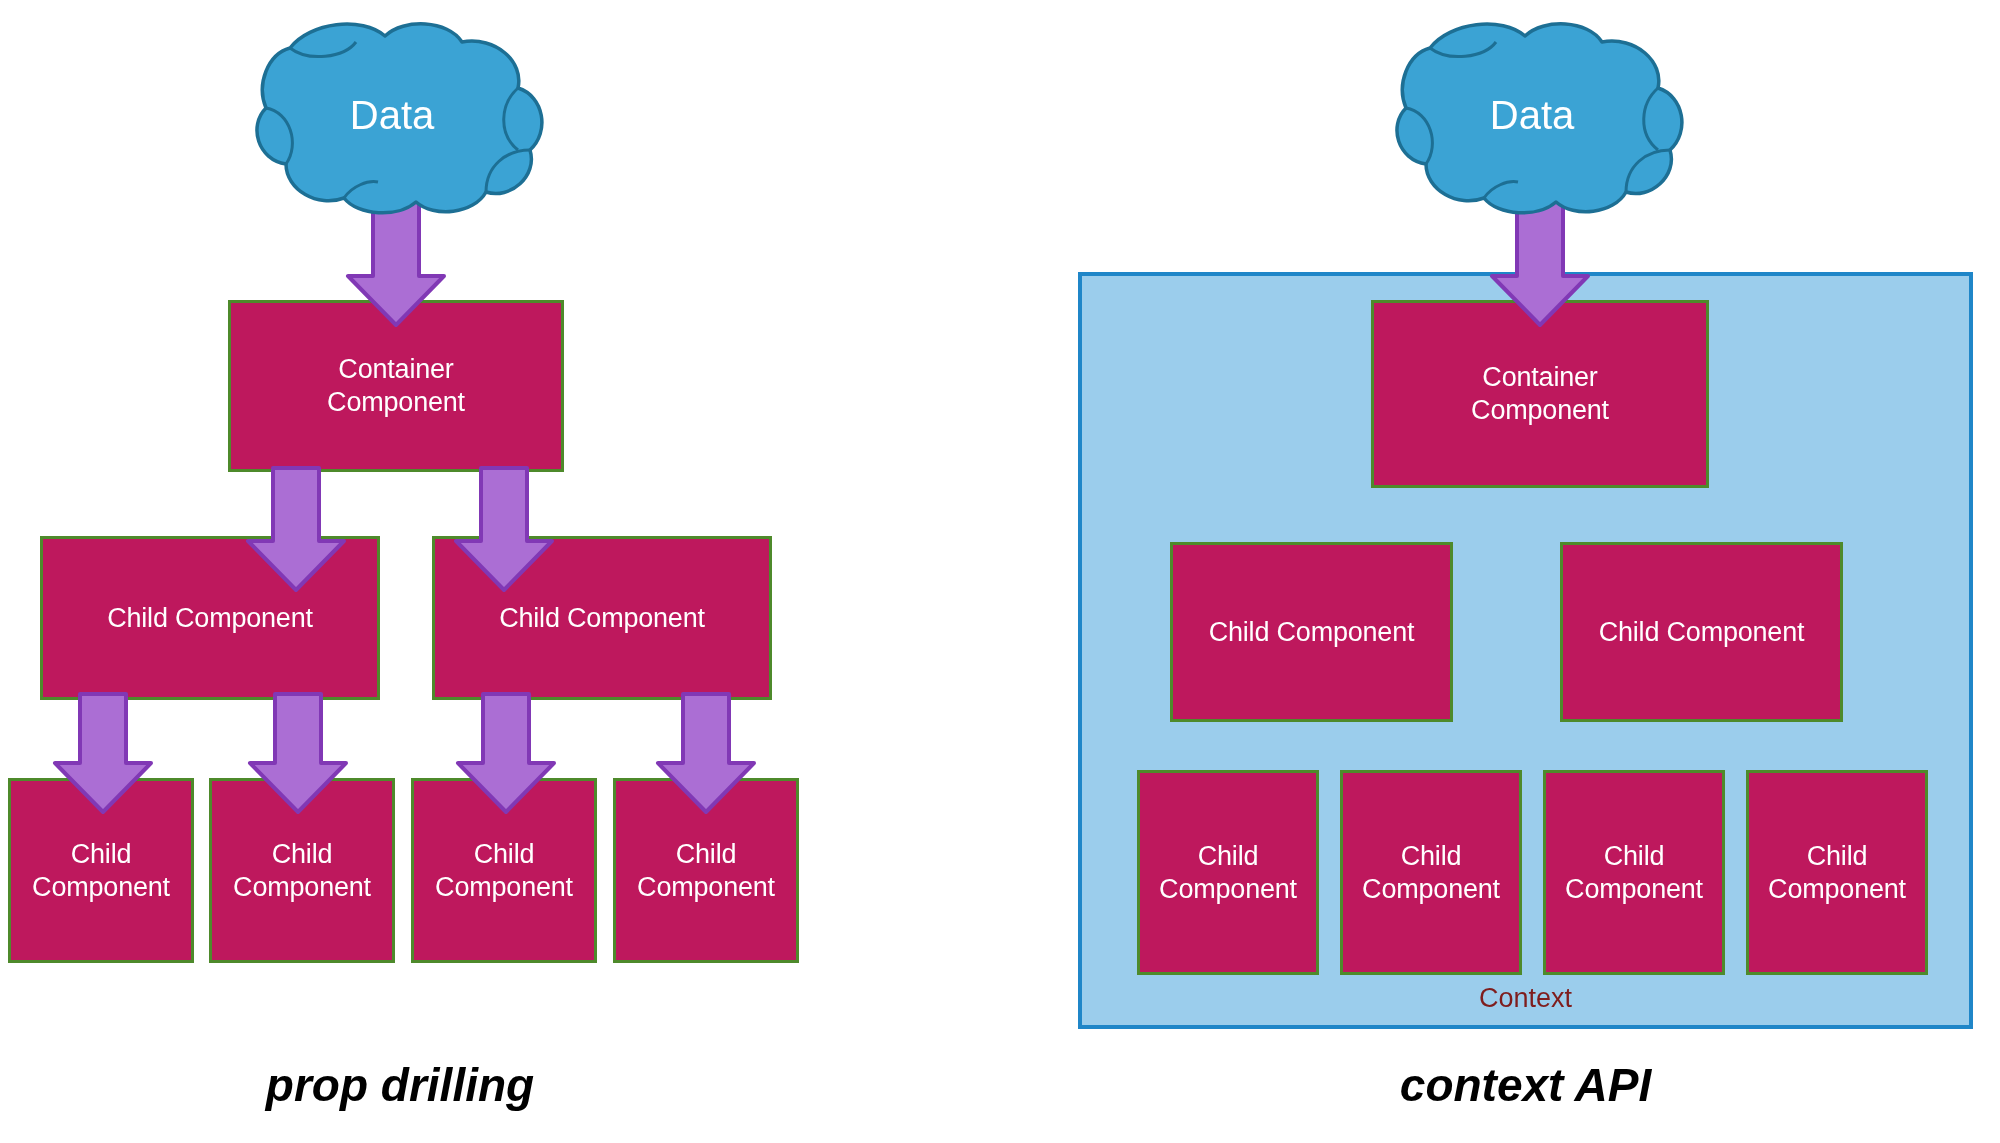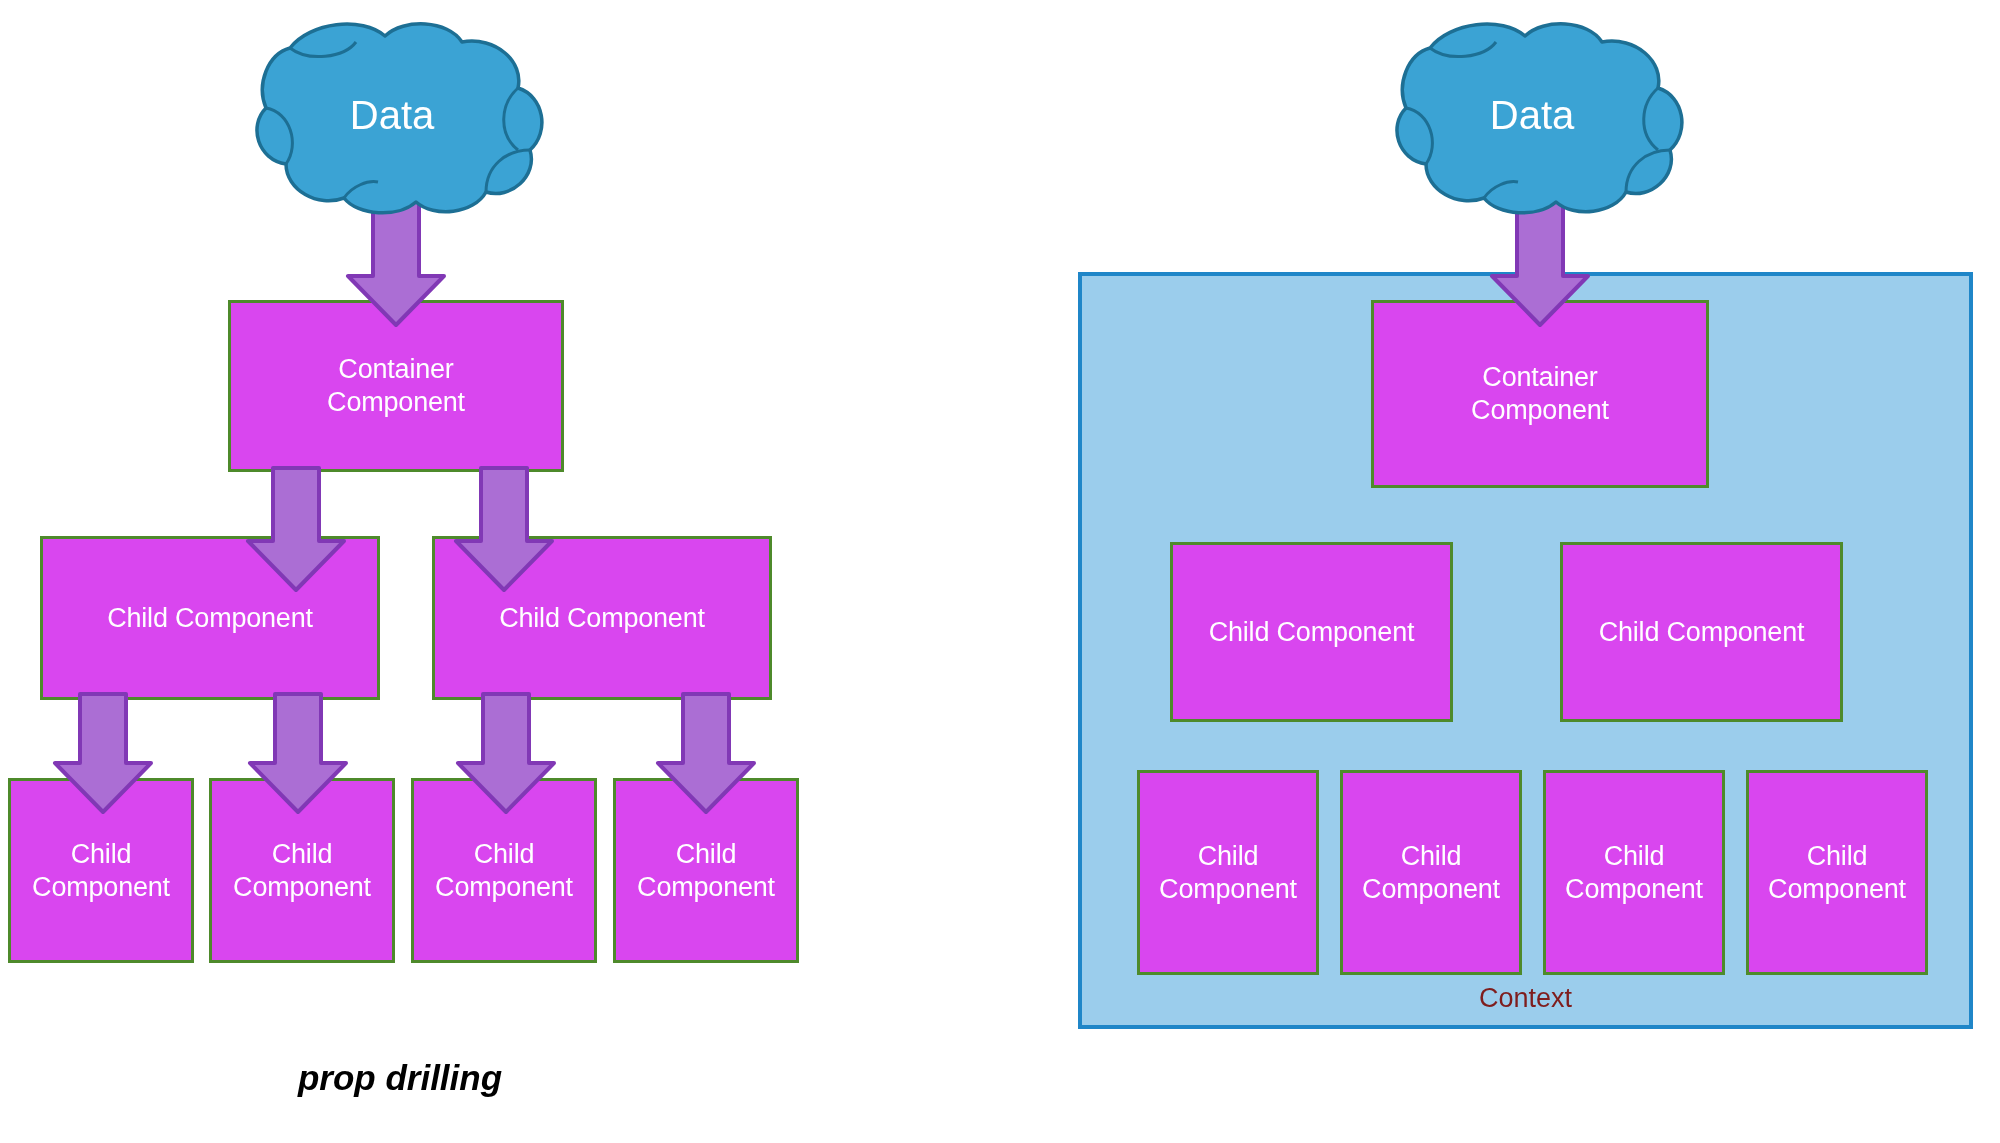--- a/index.html
+++ b/index.html
@@ -15,21 +15,21 @@
     width: 2000px;
     height: 1143px;
     background: #ffffff;
     overflow: hidden;
   }
 
   
   .box {
     position: absolute;
     box-sizing: border-box;
-    background: #d946ef;
+    background: #be185d;
     border: 3px solid #4e8a2b;
     color: #ffffff;
     display: flex;
     align-items: center;
     justify-content: center;
     text-align: center;
     font-family: "Liberation Sans", sans-serif;
     font-size: 27px;
     line-height: 1.22;
     font-weight: 400;
@@ -54,21 +54,21 @@
     text-align: center;
     z-index: 4;
   }
 
   
   .caption {
     position: absolute;
     font-family: "Liberation Sans", sans-serif;
     font-style: italic;
     font-weight: bold;
-    font-size: 35px;
+    font-size: 46px;
     color: #000000;
     text-align: center;
     white-space: nowrap;
   }
 
   
   svg.layer {
     position: absolute;
     left: 0; top: 0;
     width: 2000px;
@@ -226,14 +226,15 @@
 Component</span>
   </div>
 
   <div class="box" style="left:1746px; top:770px; width:182px; height:205px;">
     <span class="lbl">Child
 Component</span>
   </div>
 
   <div class="caption" style="left:0px; top:1058px; width:800px;">prop drilling</div>
 
+  <div class="caption" style="left:1078px; top:1058px; width:895px;">context API</div>
 
 </div>
 
 </body></html>

